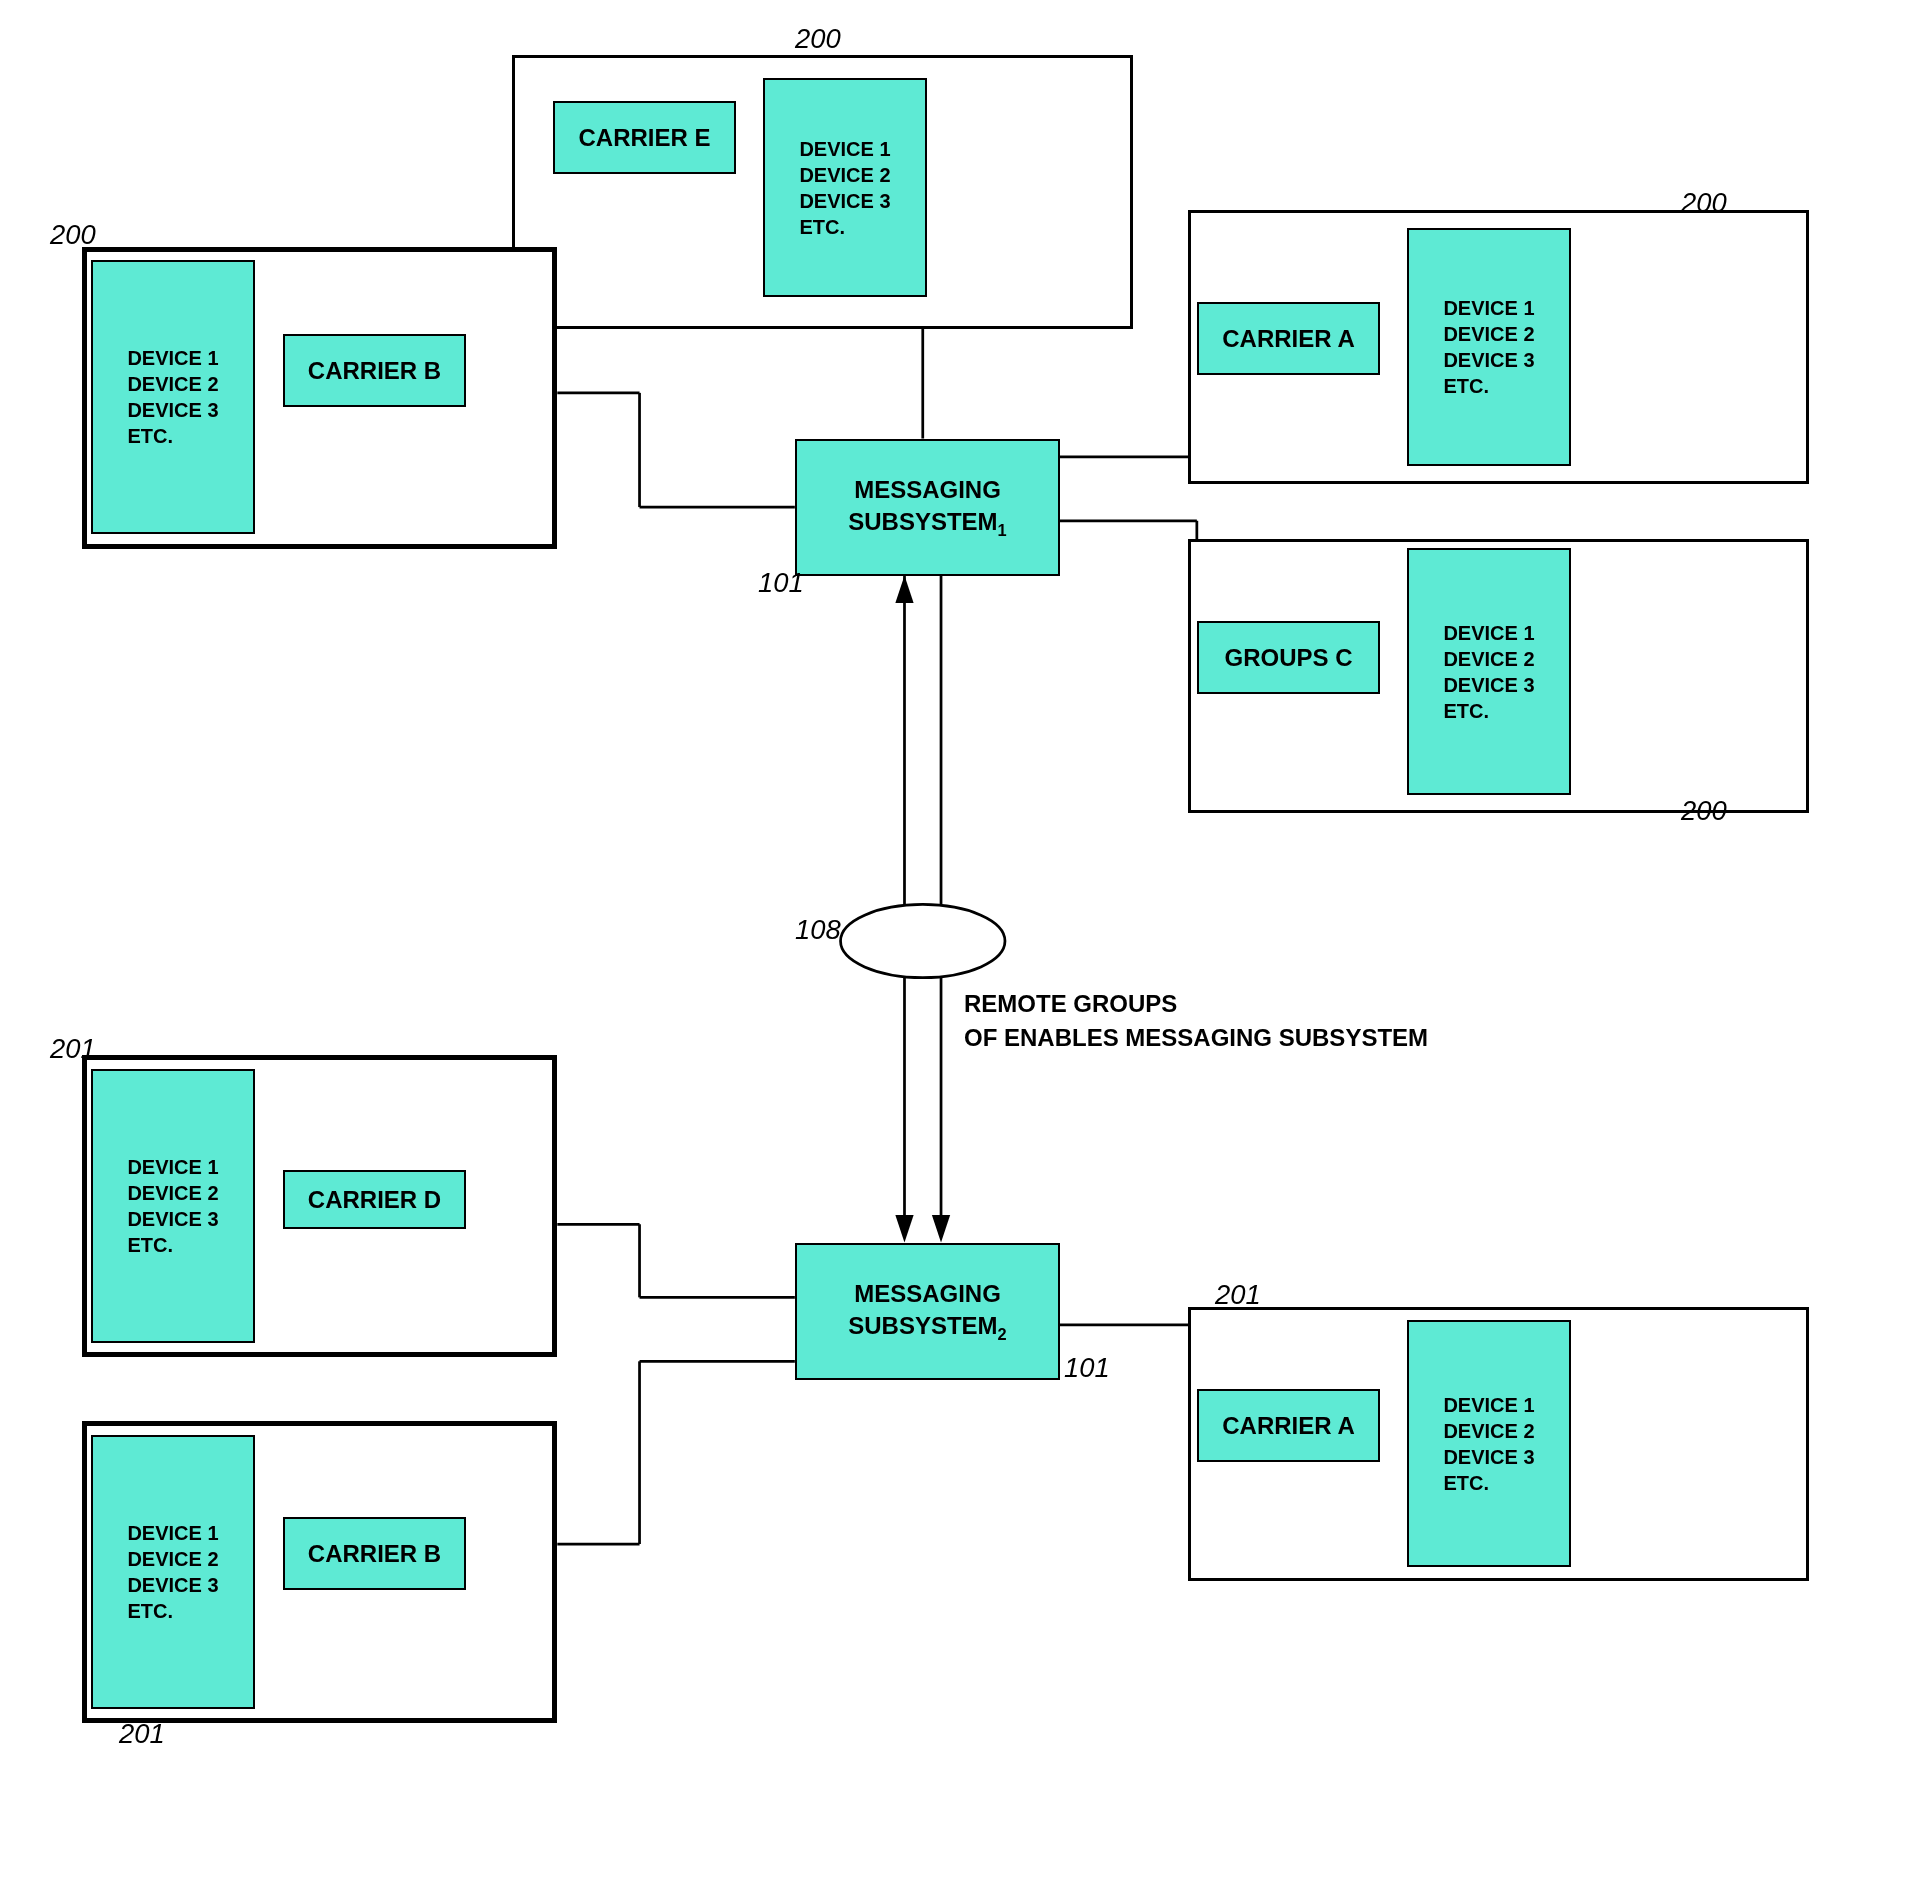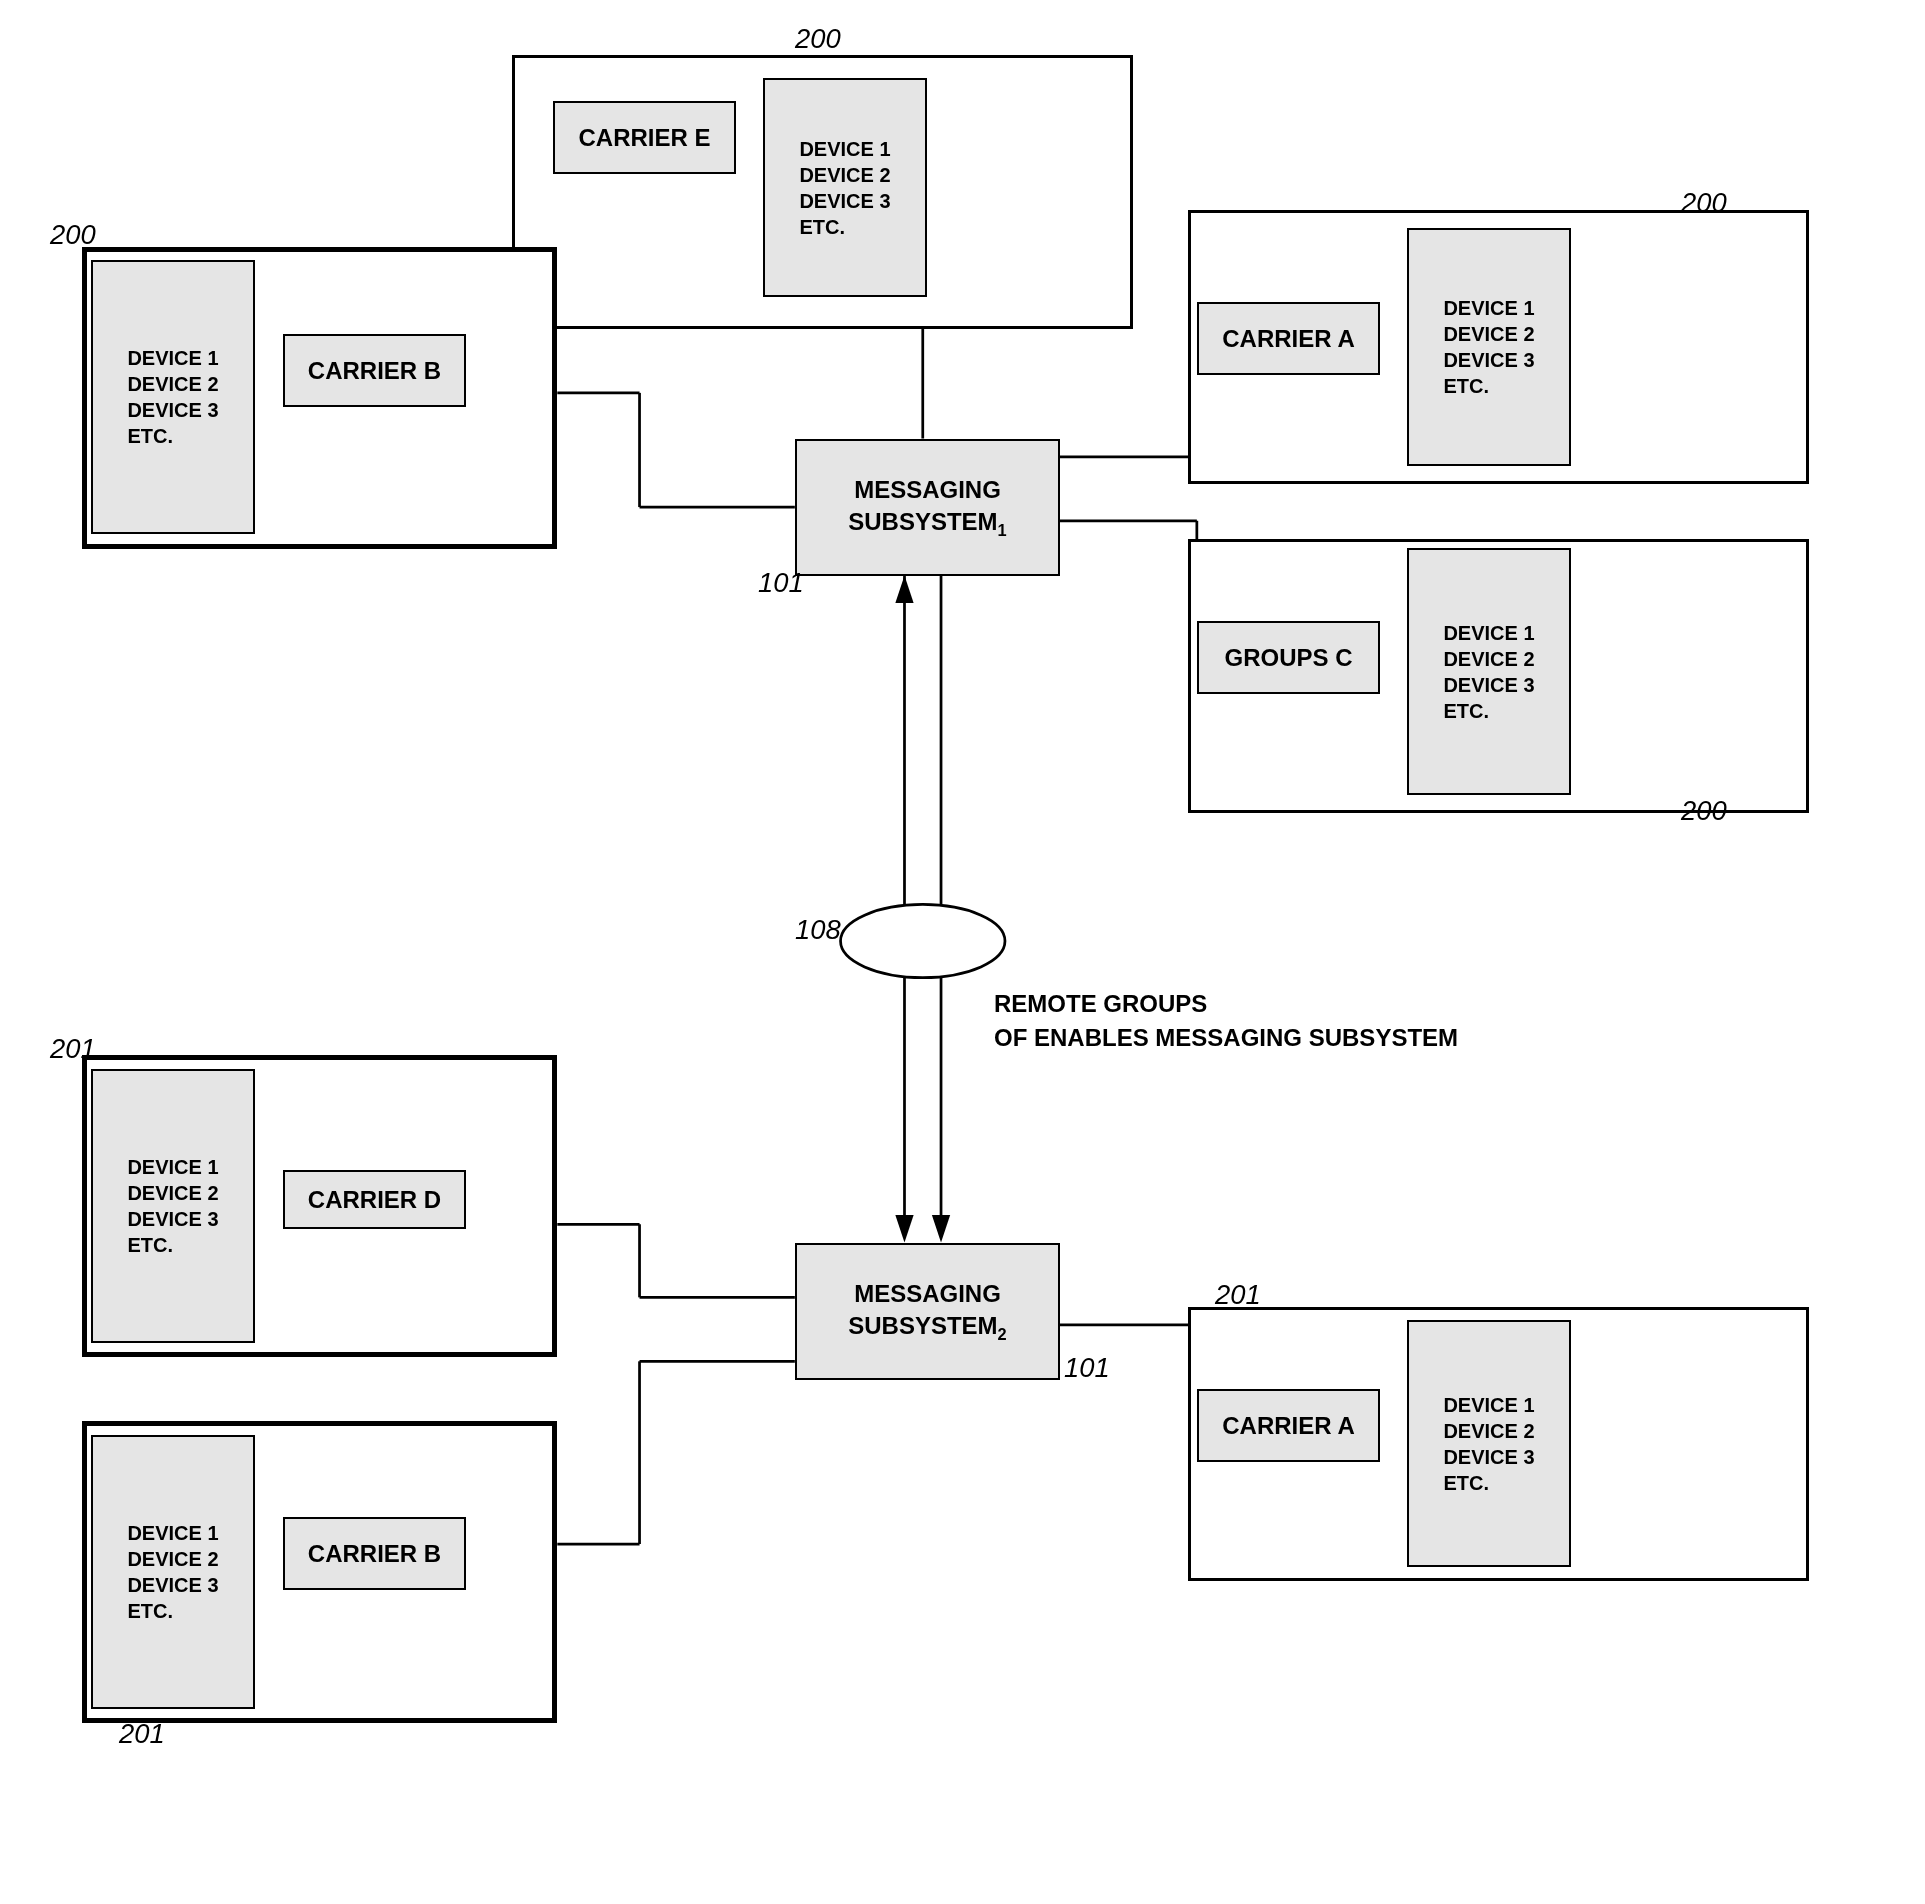--- a/index.html
+++ b/index.html
@@ -16,21 +16,21 @@
       position: absolute;
       top: 0; left: 0;
       width: 1925px;
       height: 1904px;
     }
 
     
     .box {
       position: absolute;
       border: 2.7px solid #000;
-      background: #e5e5e5;
+      background: #5eead4;
       display: flex;
       align-items: center;
       justify-content: center;
     }
 
     .box-label {
       font-size: 24px;
       font-weight: bold;
       text-align: center;
       line-height: 1.3;
@@ -187,21 +187,21 @@
 DEVICE 3
 ETC.</span>
   </div>
 
   <div class="box" style="left:795px; top:439px; width:265px; height:137px;">
     <span class="box-label" style="white-space:pre-line; position:relative;">MESSAGING
 SUBSYSTEM<sub style="font-size:16.4px; vertical-align:sub;">1</sub></span>
   </div>
   <div class="ref-label" style="left:758px; top:567px;">101</div>
 
-  <div class="annotation" style="left:994px; top:987px;">
+  <div class="annotation" style="left:964px; top:987px;">
     <div>REMOTE GROUPS</div>
     <div>OF ENABLES MESSAGING SUBSYSTEM</div>
   </div>
 
   <div class="ref-label" style="left:795px; top:914px;">108</div>
 
   <div class="carrier-group-thick" style="left:82px; top:1055px; width:475px; height:302px;"></div>
   <div class="ref-label" style="left:50px; top:1033px;">201</div>
 
   <div class="box" style="left:91px; top:1069px; width:164px; height:274px;">

